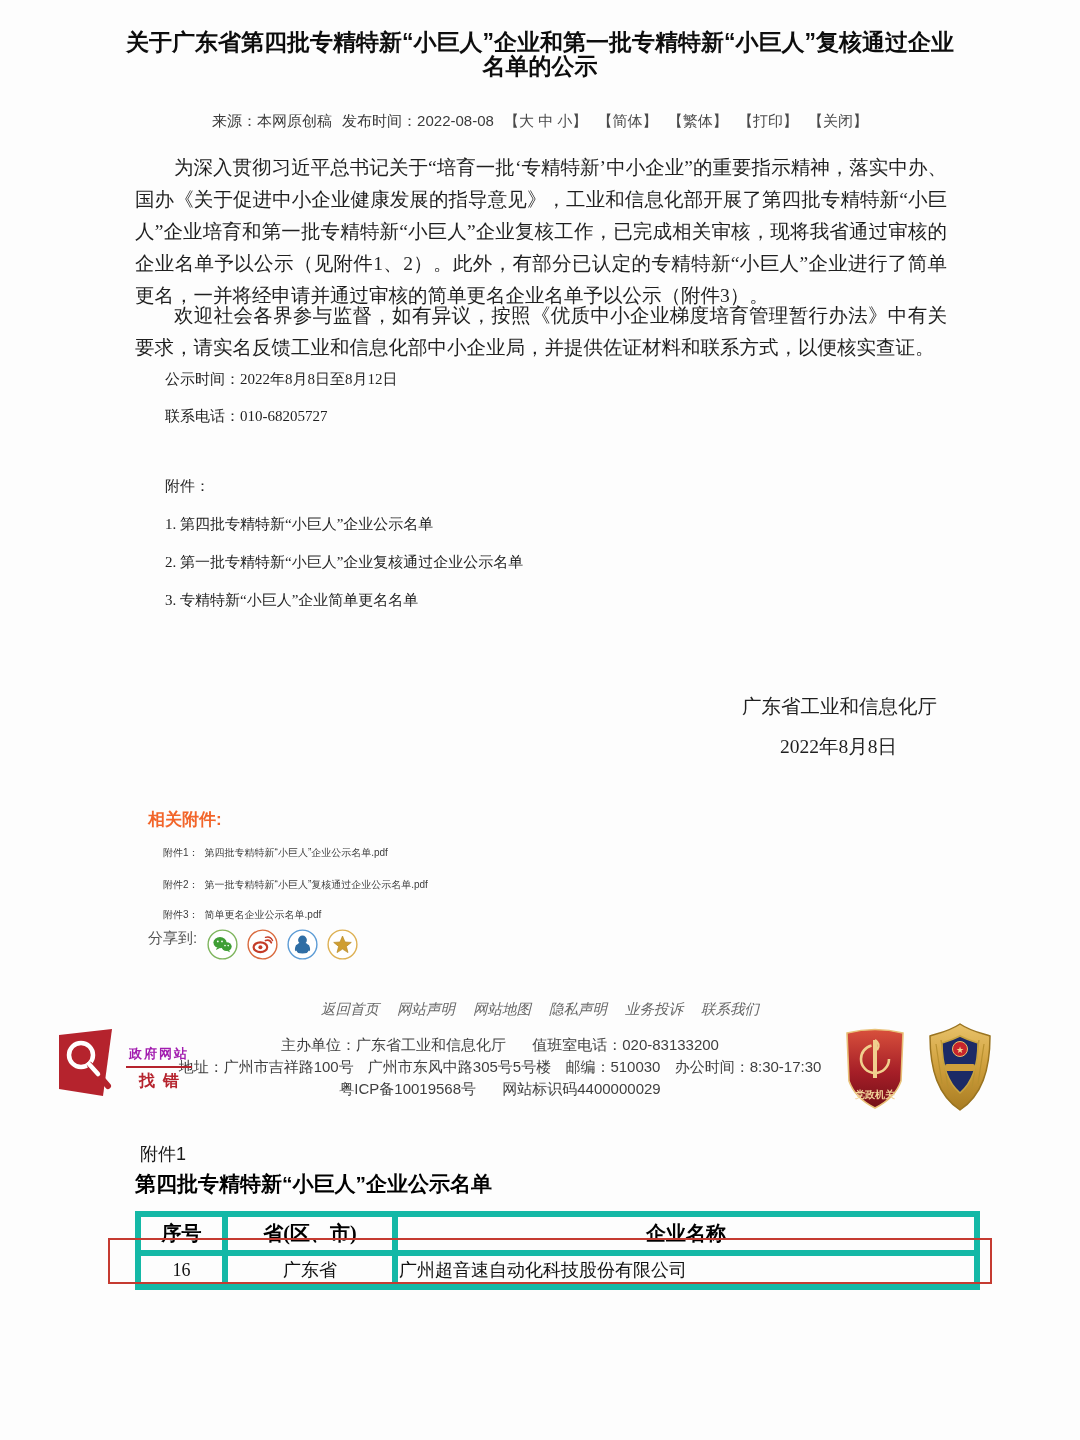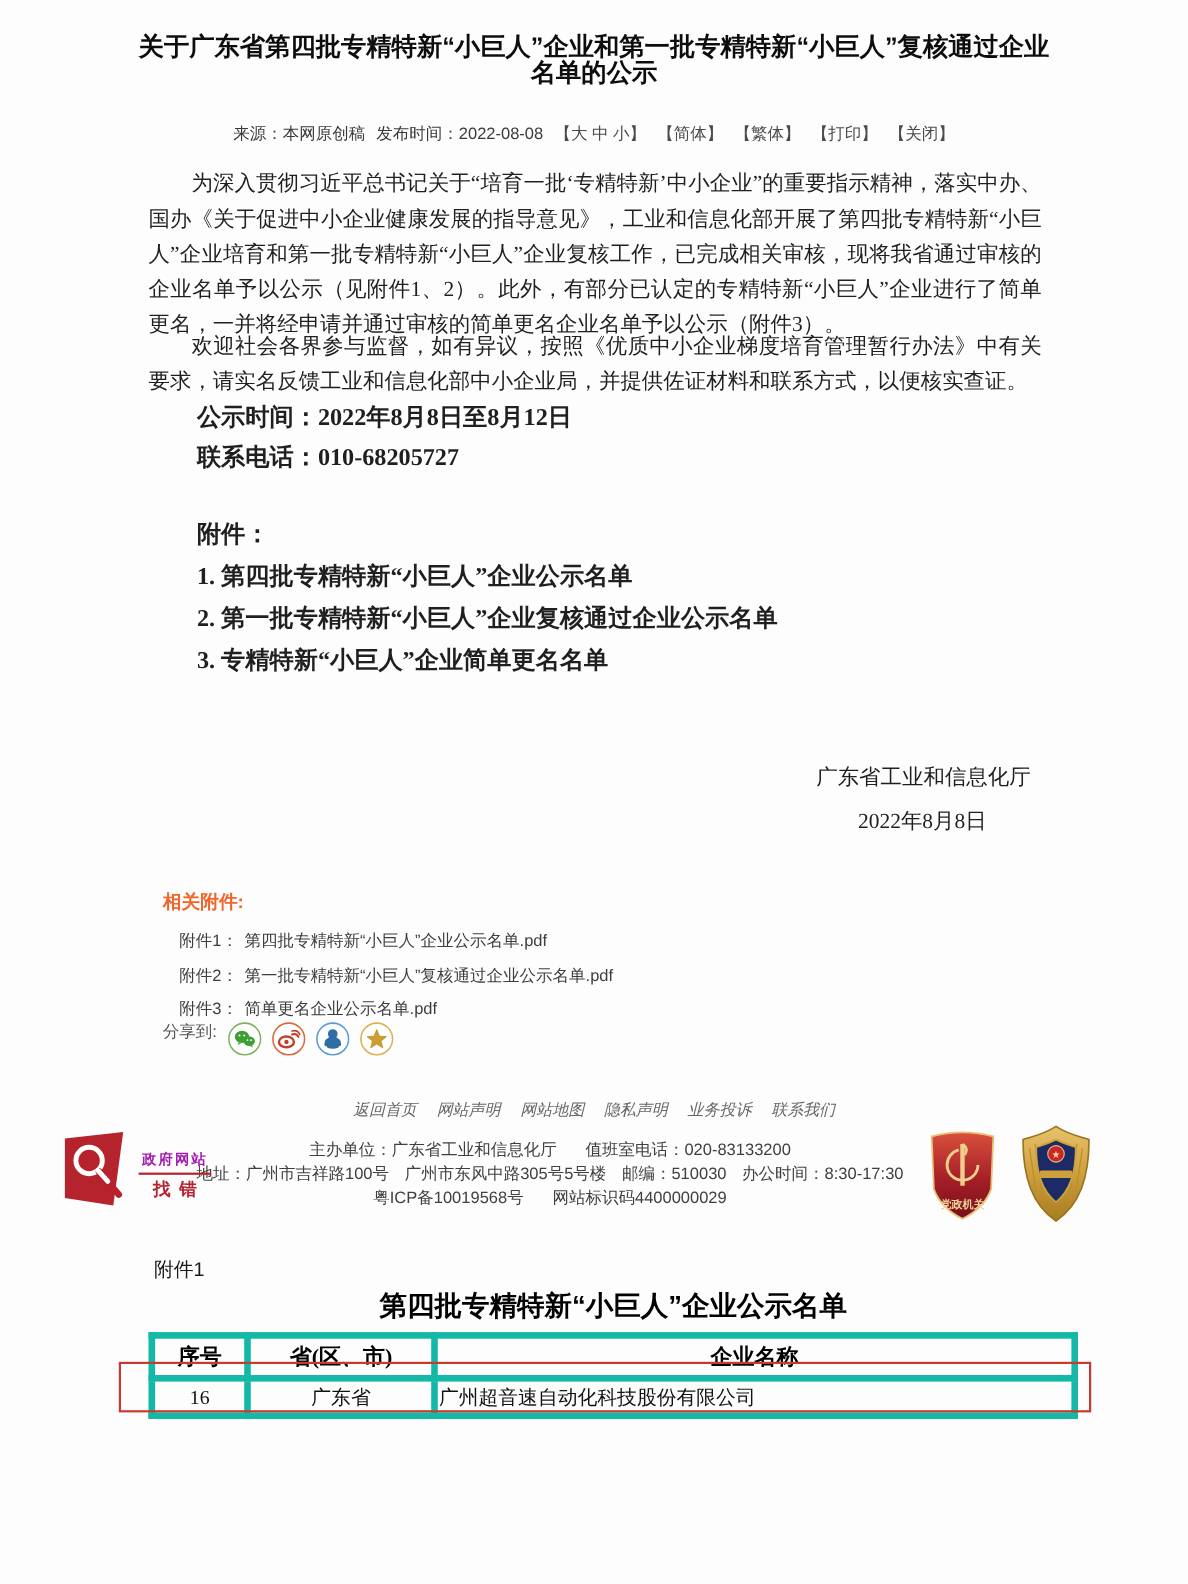--- a/index.html
+++ b/index.html
@@ -11,26 +11,26 @@
   
   .doc-title{left:118px;top:30px;width:844px;margin:0;text-align:center;
              font-size:23px;line-height:24px;font-weight:700;color:#0d0d0d;}
   .meta-row{left:0;top:112px;width:100%;text-align:center;font-size:15px;color:#3a3a3a;}
   .meta-row span{margin:0 3px;}
   .meta-ctrl{cursor:pointer;color:#4a4a4a;}
 
   
   .para{left:135px;width:812px;font-size:19.5px;line-height:32px;text-indent:2em;
         text-align:justify;color:#1f1f1f;margin:0;}
-  .line-item{left:135px;width:812px;font-size:22px;line-height:30px;text-indent:2em;color:#1f1f1f;font-weight:bold;}
+  .line-item{left:135px;width:812px;font-size:15px;line-height:30px;text-indent:2em;color:#1f1f1f;}
   .sig{font-size:19.5px;color:#1f1f1f;}
 
   
   .related-heading{left:148px;top:808px;font-size:17px;font-weight:700;color:#f2652a;}
-  .file-row{left:152px;font-size:15px;color:#3d3d3d;padding-left:11px;}
+  .file-row{left:152px;font-size:10px;color:#3d3d3d;padding-left:11px;}
   .file-row .fname{margin-left:6px;cursor:pointer;}
   .share-row{left:148px;top:929px;display:flex;align-items:flex-start;}
   .share-label{font-size:15px;color:#555;margin-right:10px;}
   .share-ico{width:31px;height:31px;margin-right:9px;cursor:pointer;display:inline-block;}
 
   
   .footer-nav{left:0;top:1000px;width:100%;text-align:center;font-size:14.5px;color:#666;}
   .footer-nav span{margin:0 7px;cursor:pointer;font-style:italic;}
   .footer-line{left:140px;width:720px;text-align:center;font-size:15px;color:#3f3f3f;}
   .footer-line span{margin:0 11px;}
@@ -39,22 +39,22 @@
   .err-logo{left:58px;top:1028px;display:flex;align-items:center;cursor:pointer;}
   .err-text{margin-left:6px;display:flex;flex-direction:column;align-items:center;}
   .err-t1{font-size:13px;font-weight:700;color:#a21caf;letter-spacing:2px;}
   .err-div{width:66px;height:2px;background:#b5232d;margin:3px 0;}
   .err-t2{font-size:16px;font-weight:700;color:#b5232d;letter-spacing:8px;text-indent:8px;}
 
   .badge{cursor:pointer;}
 
   
   .annex-label{left:140px;top:1142px;font-size:18px;color:#1a1a1a;}
-  .annex-title{left:135px;top:1170px;width:845px;margin:0;text-align:center;
-               font-size:25px;font-weight:700;color:#000;}
+  .annex-title{left:135px;top:1170px;width:845px;margin:0;text-align:left;
+               font-size:21px;font-weight:700;color:#000;}
   .annex-table{left:135px;top:1211px;width:845px;border-collapse:collapse;
                font-family:"Liberation Serif","DejaVu Serif",serif;}
   .annex-table th,.annex-table td{border:6px solid #14b8a6;}
   .annex-table{border:2px solid #111;}
   .annex-table th{height:31px;font-size:20px;font-weight:700;color:#000;}
   .annex-table td{height:26px;font-size:18px;text-align:center;color:#111;}
   .annex-table td.company{text-align:left;}
   .col-seq{width:87px;} .col-prov{width:170px;}
   .hl-box{left:108px;top:1238px;width:884px;height:46px;border:2px solid #c53b31;
           box-sizing:border-box;pointer-events:none;z-index:5;}

